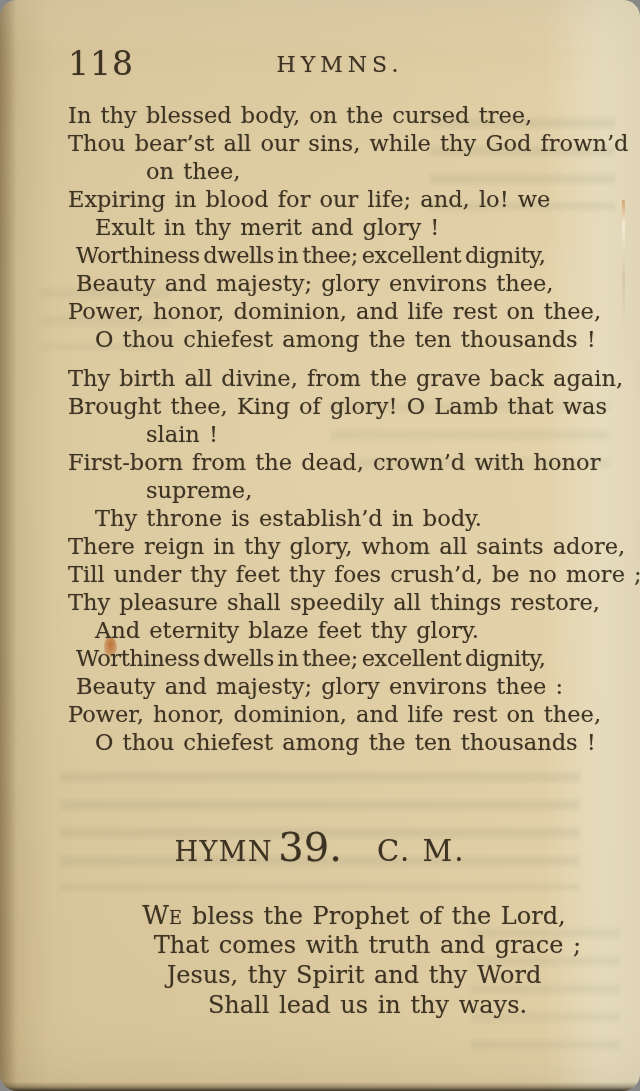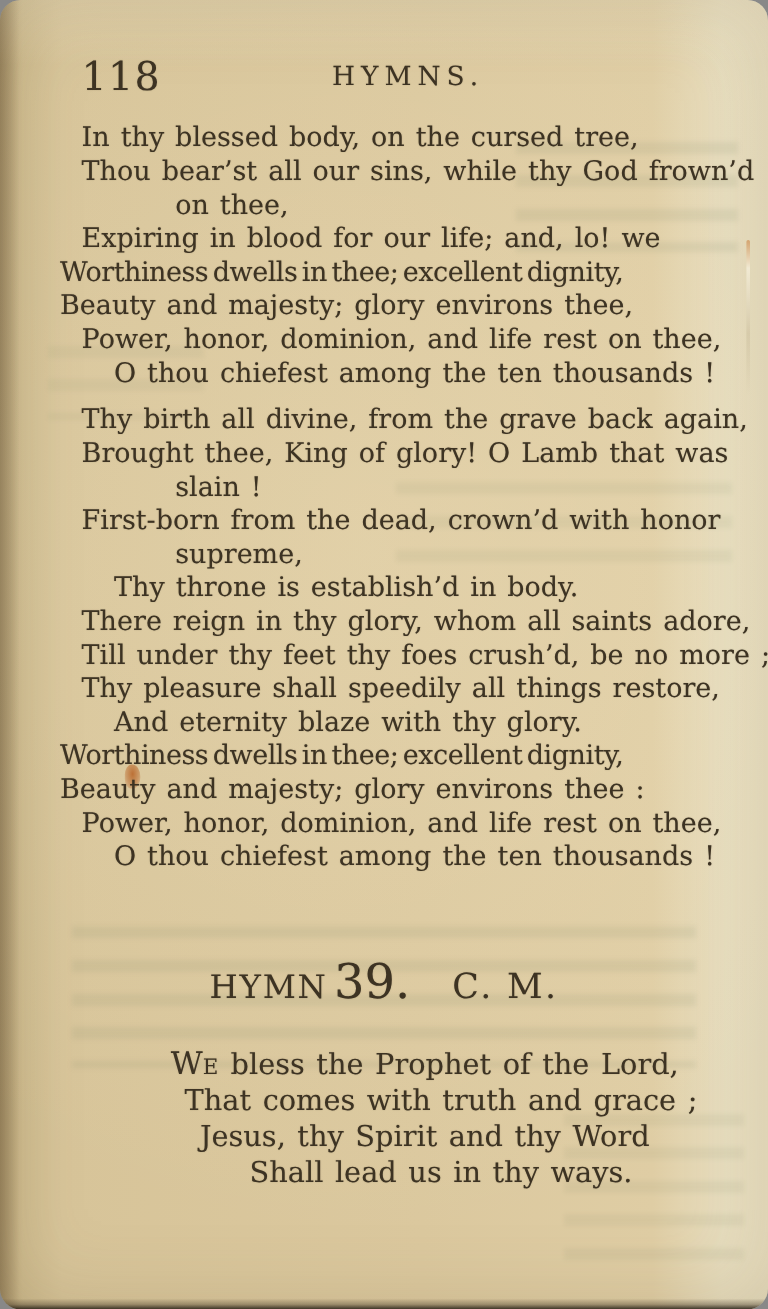--- a/index.html
+++ b/index.html
@@ -71,21 +71,21 @@
   
   .poem { position: absolute; top: 101px; left: 0; right: 0; }
   .line {
     height: 28px; line-height: 28px;
     font-size: 22.5px;
     white-space: nowrap;
     word-spacing: 2px;
   }
   .ind-0 { margin-left: 68px; }
   .ind-1 { margin-left: 95px; }
-  .ind-2 { margin-left: 50px; }
+  .ind-2 { margin-left: 76px; }
   .ind-3 { margin-left: 146px; }
   .tight { word-spacing: -3px; letter-spacing: -0.4px; }
   .stanza + .stanza { margin-top: 11px; }
 
   
   .hymn-heading {
     margin: 66px 0 28px 0;
     height: 50px; line-height: 50px;
     text-align: center;
     white-space: nowrap;
@@ -119,36 +119,37 @@
     <div class="running-title">HYMNS.</div>
   </header>
 
   <main class="poem">
     <section id="stanzas-cont">
         <div class="stanza">
           <div class="line ind-0">In thy blessed body, on the cursed tree,</div>
           <div class="line ind-0">Thou bear’st all our sins, while thy God frown’d</div>
           <div class="line ind-3">on thee,</div>
           <div class="line ind-0">Expiring in blood for our life; and, lo! we</div>
+          <div class="line ind-1">Exult in thy merit and glory !</div>
           <div class="line ind-2 tight">Worthiness dwells in thee; excellent dignity,</div>
           <div class="line ind-2">Beauty and majesty; glory environs thee,</div>
           <div class="line ind-0">Power, honor, dominion, and life rest on thee,</div>
           <div class="line ind-1">O thou chiefest among the ten thousands !</div>
         </div>
         <div class="stanza">
           <div class="line ind-0">Thy birth all divine, from the grave back again,</div>
           <div class="line ind-0">Brought thee, King of glory! O Lamb that was</div>
           <div class="line ind-3">slain !</div>
           <div class="line ind-0">First-born from the dead, crown’d with honor</div>
           <div class="line ind-3">supreme,</div>
           <div class="line ind-1">Thy throne is establish’d in body.</div>
           <div class="line ind-0">There reign in thy glory, whom all saints adore,</div>
           <div class="line ind-0">Till under thy feet thy foes crush’d, be no more ;</div>
           <div class="line ind-0">Thy pleasure shall speedily all things restore,</div>
-          <div class="line ind-1">And eternity blaze with thy glory.</div>
+          <div class="line ind-1">And eternity blaze feet thy glory.</div>
           <div class="line ind-2 tight">Worthiness dwells in thee; excellent dignity,</div>
           <div class="line ind-2">Beauty and majesty; glory environs thee :</div>
           <div class="line ind-0">Power, honor, dominion, and life rest on thee,</div>
           <div class="line ind-1">O thou chiefest among the ten thousands !</div>
         </div>
       </section>
 
     <div class="hymn-heading">
       <span class="hh-label">HYMN</span>
       <span class="hh-number">39.</span>

